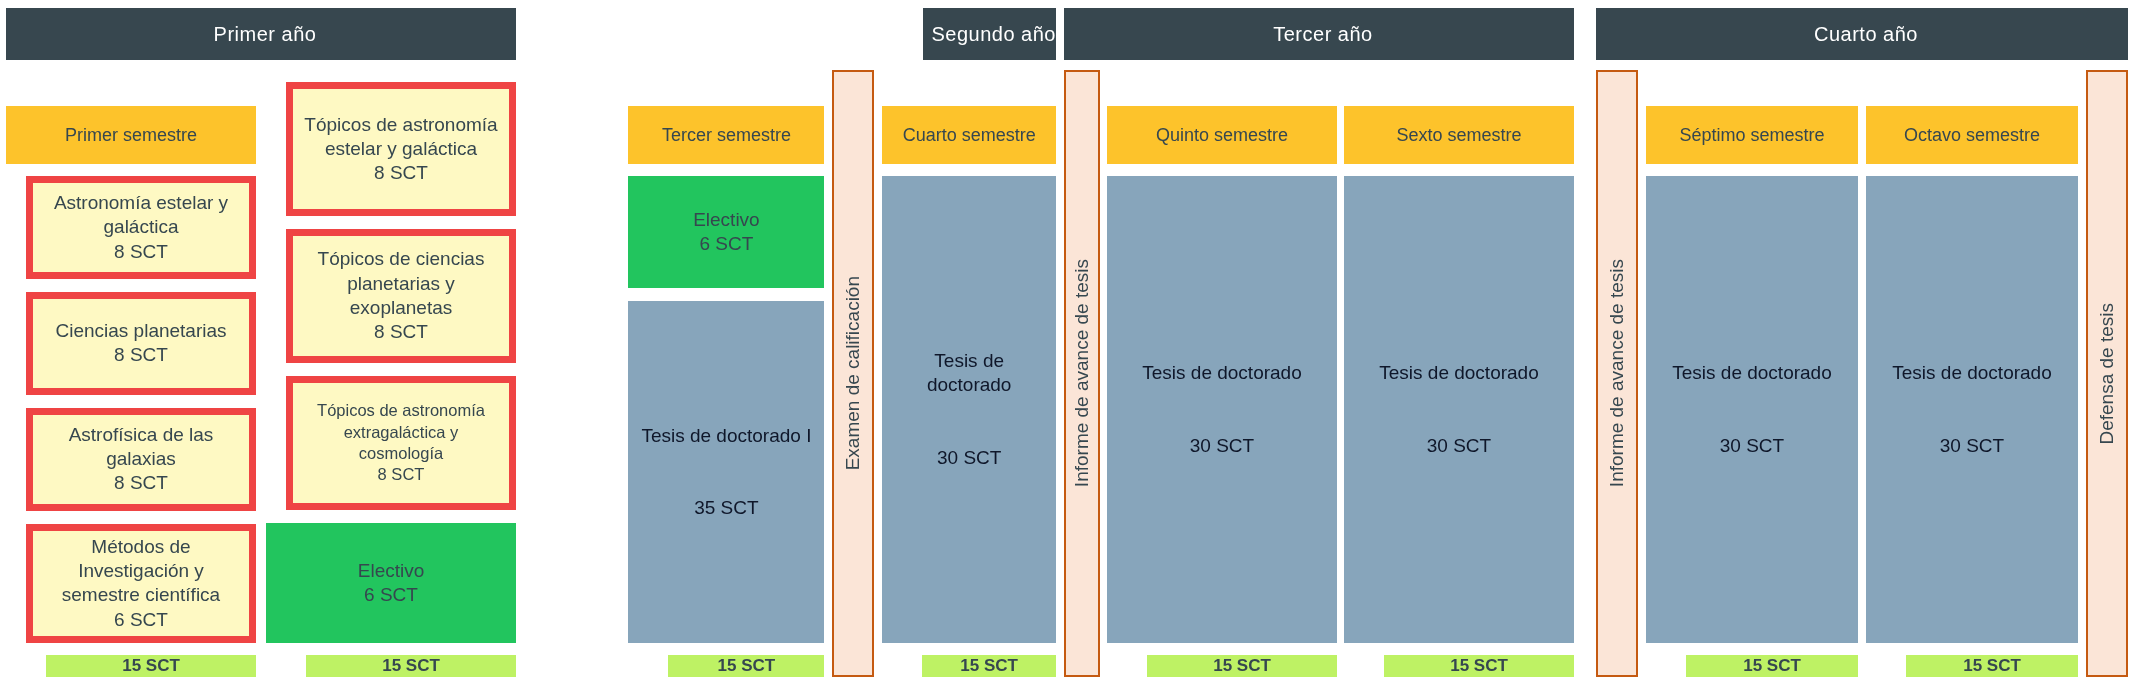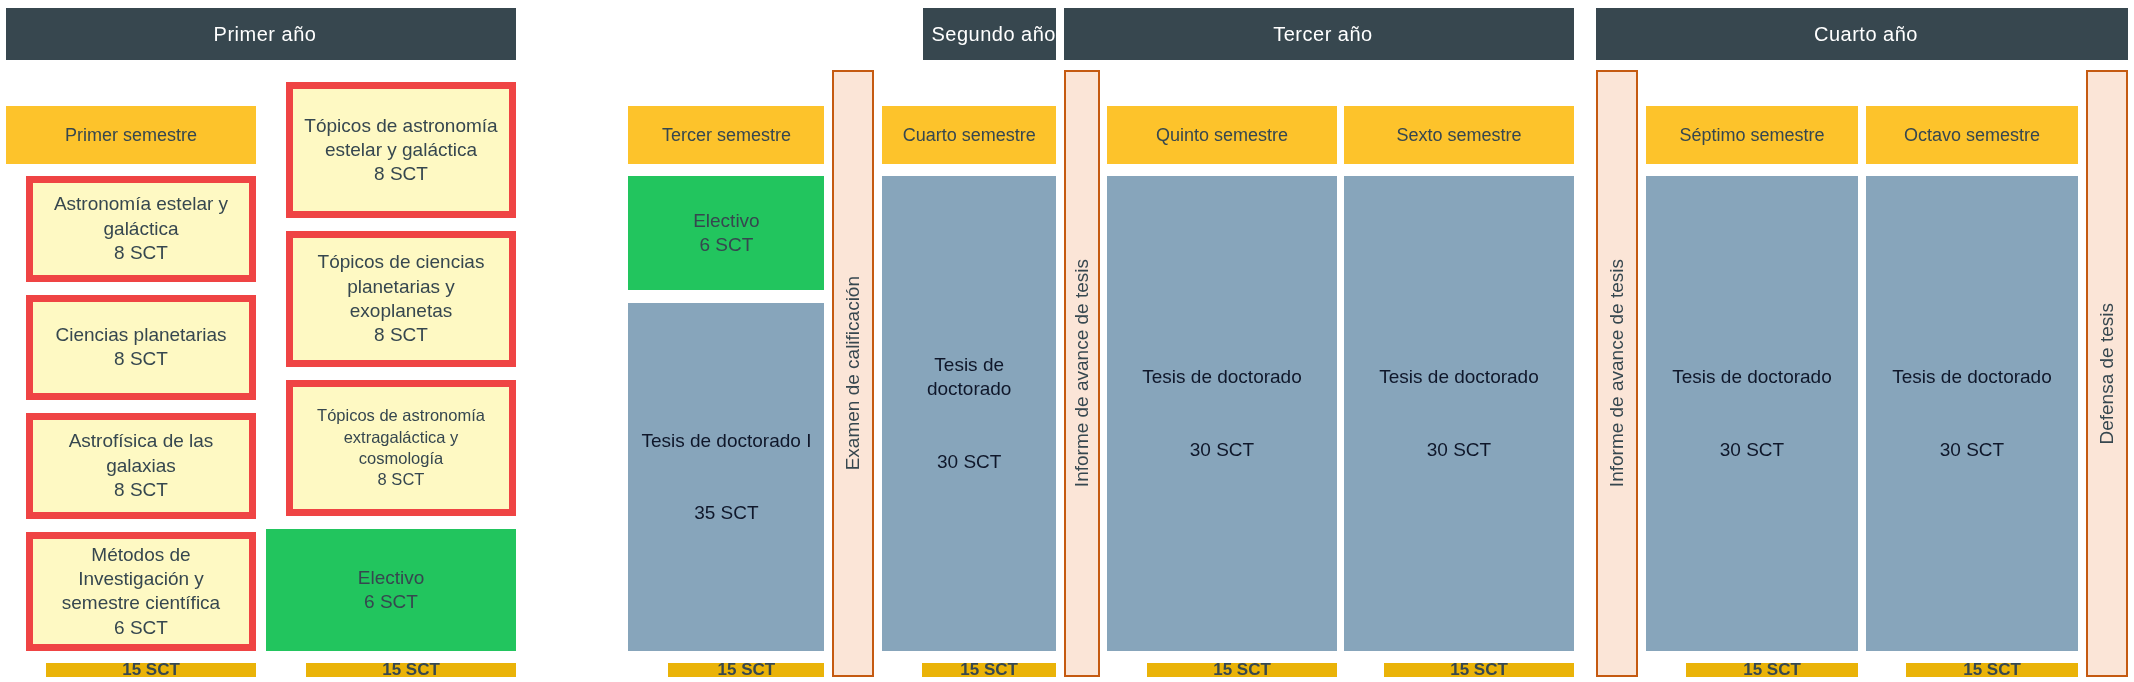--- a/index.html
+++ b/index.html
@@ -43,22 +43,22 @@
     display:flex;flex-direction:column;align-items:center;justify-content:center;
     text-align:center;font-size:19px;line-height:1.28;
     padding:4px 10px;
   }
   .card.span3{flex-grow:3.22;}
   .card.yellow{background:#fef9c3;border:7px solid #ef4444;margin-left:20px;}
   .card.green{background:#22c55e;border:none;}
   .card.blue{background:#87A5BB;border:none;color:#0f172a;gap:48px;}
   .card.small{font-size:16.5px;line-height:1.3;}
   .total{
-    height:14px;flex:none;
-    background:#eab308;
+    height:22px;flex:none;
+    background:#bef264;
     display:flex;align-items:center;justify-content:center;
     font-size:17px;font-weight:700;margin-left:40px;
   }
   .strip{
     flex:none;width:42px;
     background:#FBE5D7;border:2px solid #C55A11;
     display:flex;align-items:center;justify-content:center;
   }
   .strip.w36{width:36px;}
   .strip span{

